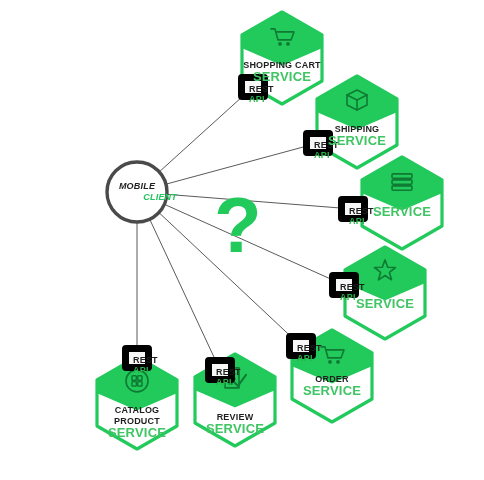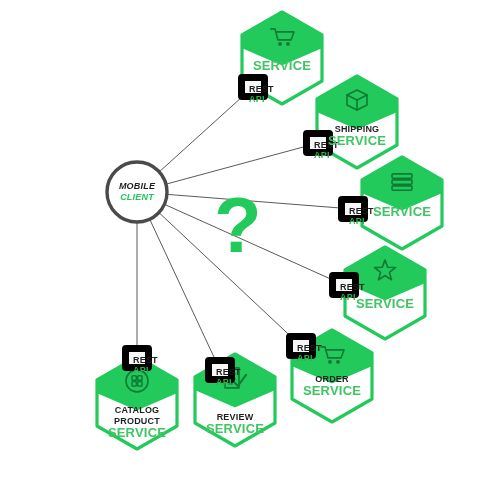--- a/index.html
+++ b/index.html
@@ -49,21 +49,21 @@
   .api-box .api{
     display:block;font-size:9px;font-weight:bold;color:#29b24a;letter-spacing:0.2px;
   }
   .client-label{
     position:absolute;
     text-align:center;
     line-height:11px;
     pointer-events:none;
   }
   .client-label .c1{display:block;font-size:9px;font-weight:bold;color:#1f1f1f;letter-spacing:0.2px;}
-  .client-label .c2{display:block;font-size:9px;font-weight:bold;color:#22c55e;letter-spacing:0.2px;}
+  .client-label .c2{display:block;font-size:9px;font-weight:bold;color:#22c55e;letter-spacing:0.2px;text-align:right;}
   .qmark{
     position:absolute;
     color:#22c95b;
     font-size:78px;
     font-weight:bold;
     font-family:"Liberation Sans", sans-serif;
     line-height:78px;
     pointer-events:none;
   }
 </style>
@@ -158,20 +158,21 @@
     <span class="c1">MOBILE</span>
     <span class="c2">CLIENT</span>
   </div>
 
   <div id="overlays">
       <div class="api-box" style="left: 238px; top: 74px; width: 30px; height: 26px;">
         <span class="rest">REST</span>
         <span class="api">API</span>
       </div>
       <div class="node-label" style="left: 232px; top: 60px; width: 100px;">
+        <span class="nm">SHOPPING CART</span>
         <span class="sv">SERVICE</span>
       </div>
       <div class="api-box" style="left: 303px; top: 130px; width: 30px; height: 26px;">
         <span class="rest">REST</span>
         <span class="api">API</span>
       </div>
       <div class="node-label" style="left: 311px; top: 124px; width: 92px;">
         <span class="nm">SHIPPING</span>
         <span class="sv">SERVICE</span>
       </div>

